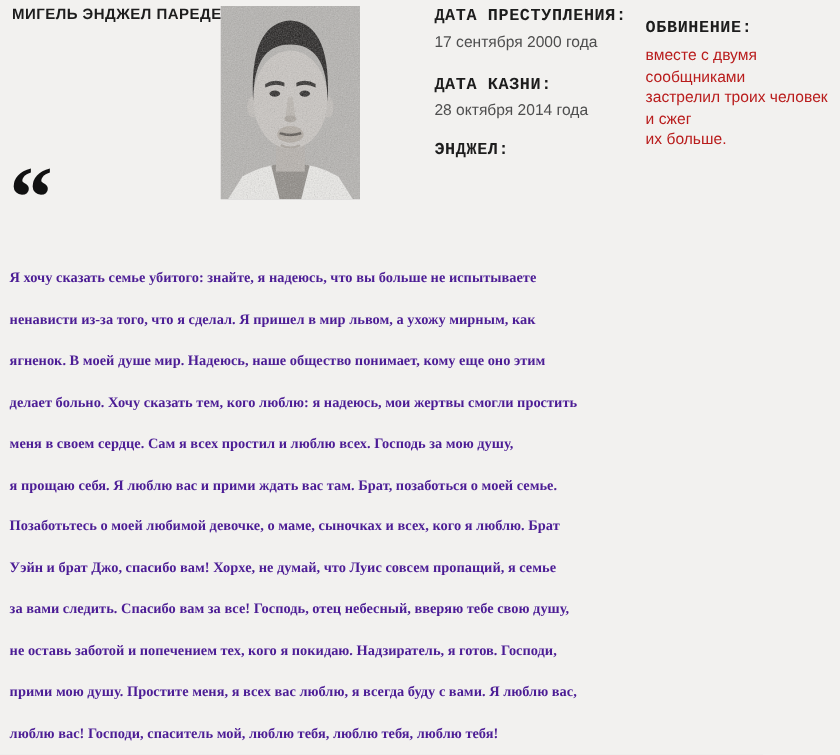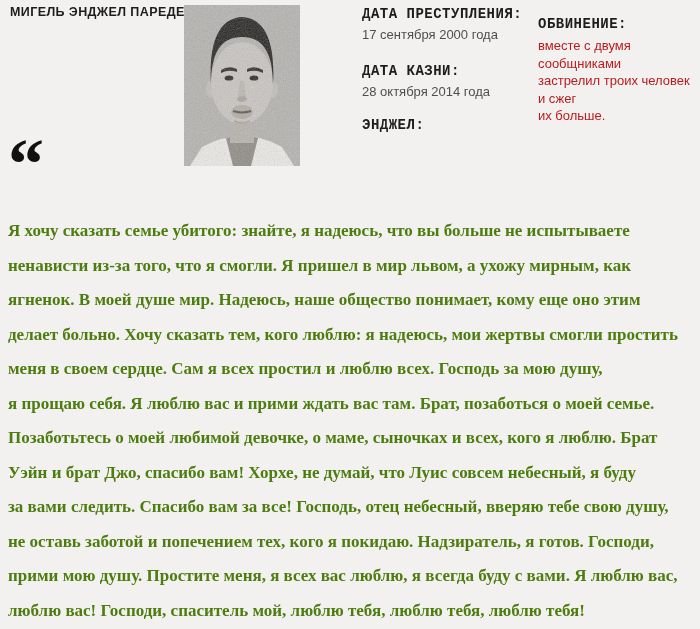--- a/index.html
+++ b/index.html
@@ -42,21 +42,21 @@
   .quote-mark{
     position:absolute;left:8px;top:128px;
     font-family:"Liberation Serif", serif;
     font-weight:bold;font-size:72px;line-height:1;
     color:#111111;
   }
   .quote-text{
     position:absolute;left:8px;top:214px;right:0;
     font-family:"Liberation Serif", serif;
     font-weight:bold;
-    font-size:17px;color:#4d7c0f;
+    font-size:12px;color:#4c1d95;
     line-height:34.5px;
   }
   .quote-line{display:block;white-space:nowrap;}
 </style>
 </head>
 <body>
 
 <div class="page">
 
   <div class="person-name">МИГЕЛЬ ЭНДЖЕЛ ПАРЕДЕС</div>
@@ -124,26 +124,26 @@
       <span class="accusation-line">вместе с двумя сообщниками</span>
       <span class="accusation-line">застрелил троих человек и сжег</span>
       <span class="accusation-line">их больше.</span>
     </div>
   </div>
 
   <div class="quote-mark">“</div>
 
   <div class="quote-text">
     <span class="quote-line">Я хочу сказать семье убитого: знайте, я надеюсь, что вы больше не испытываете</span>
-    <span class="quote-line">ненависти из-за того, что я смогли. Я пришел в мир львом, а ухожу мирным, как</span>
+    <span class="quote-line">ненависти из-за того, что я сделал. Я пришел в мир львом, а ухожу мирным, как</span>
     <span class="quote-line">ягненок. В моей душе мир. Надеюсь, наше общество понимает, кому еще оно этим</span>
     <span class="quote-line">делает больно. Хочу сказать тем, кого люблю: я надеюсь, мои жертвы смогли простить</span>
     <span class="quote-line">меня в своем сердце. Сам я всех простил и люблю всех. Господь за мою душу,</span>
     <span class="quote-line">я прощаю себя. Я люблю вас и прими ждать вас там. Брат, позаботься о моей семье.</span>
     <span class="quote-line">Позаботьтесь о моей любимой девочке, о маме, сыночках и всех, кого я люблю. Брат</span>
-    <span class="quote-line">Уэйн и брат Джо, спасибо вам! Хорхе, не думай, что Луис совсем небесный, я буду</span>
+    <span class="quote-line">Уэйн и брат Джо, спасибо вам! Хорхе, не думай, что Луис совсем пропащий, я семье</span>
     <span class="quote-line">за вами следить. Спасибо вам за все! Господь, отец небесный, вверяю тебе свою душу,</span>
     <span class="quote-line">не оставь заботой и попечением тех, кого я покидаю. Надзиратель, я готов. Господи,</span>
     <span class="quote-line">прими мою душу. Простите меня, я всех вас люблю, я всегда буду с вами. Я люблю вас,</span>
     <span class="quote-line">люблю вас! Господи, спаситель мой, люблю тебя, люблю тебя, люблю тебя!</span>
   </div>
 
 </div>
 
 </body></html>

